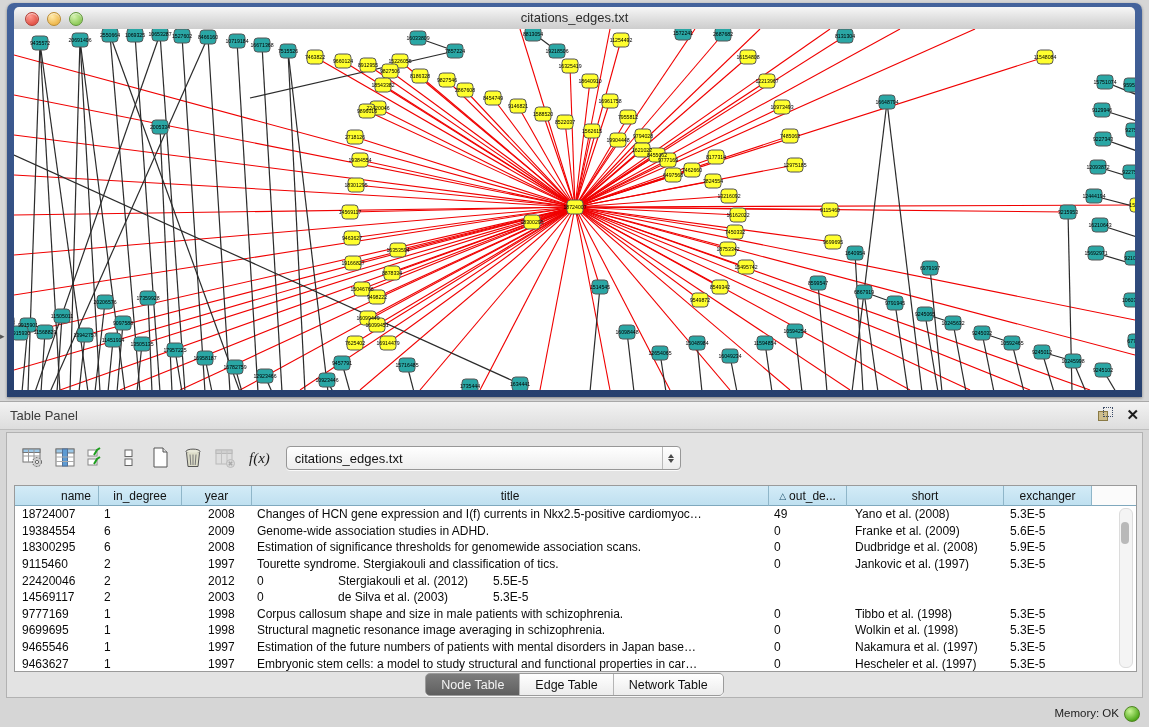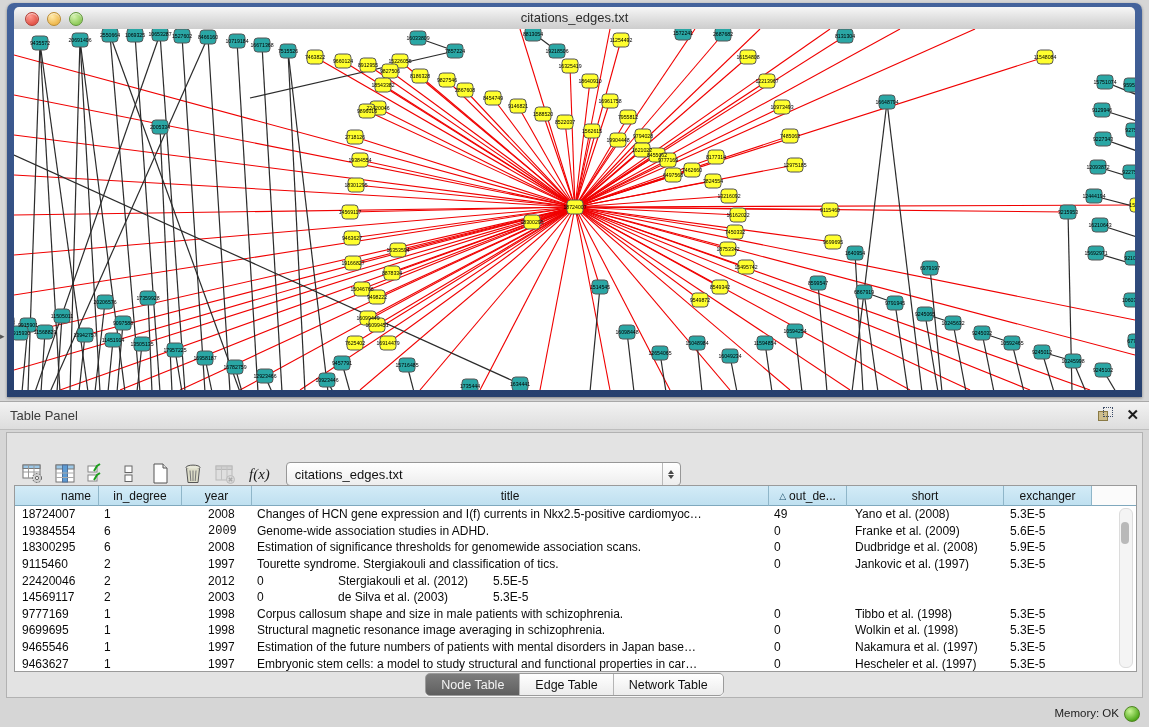--- a/index.html
+++ b/index.html
@@ -47,21 +47,21 @@
   .tp-header-icons{position:absolute;right:10px;top:5px;display:flex;align-items:center;gap:12px;}
   .float-ic{width:16px;height:15px;position:relative;cursor:pointer;}
   .float-ic .sq1{position:absolute;left:0;top:4px;width:8px;height:8px;border:1px solid #8a7a45;background:#cdbd8c;}
   .float-ic .sq2{position:absolute;left:5px;top:0;width:8px;height:8px;border:1px dotted #3a4a66;background:transparent;}
   .close-ic{font-size:15px;font-weight:bold;color:#1c1c1c;line-height:15px;cursor:pointer;}
   .tp-body{
     position:absolute;left:6px;top:432px;width:1137px;height:266px;
     background:#e3e3e3;border:1px solid #b2b2b2;box-sizing:border-box;
   }
   
-  .tp-toolbar{position:absolute;left:0;top:22px;height:38px;display:flex;align-items:center;padding-left:12px;}
+  .tp-toolbar{position:absolute;left:0;top:6px;height:38px;display:flex;align-items:center;padding-left:12px;}
   .tbtn{width:28px;height:30px;display:flex;align-items:center;justify-content:center;margin-right:4px;cursor:pointer;border-radius:3px;}
   .tbtn svg{display:block;}
   .fx{font-family:"Liberation Serif",serif;font-style:italic;font-size:15px;color:#1a1a1a;margin:0 6px 0 6px;}
   .combo{
     width:393px;height:22px;margin-left:10px;position:relative;
     border:1px solid #979797;border-radius:4px;
     background:linear-gradient(#ffffff,#ededed);
     box-shadow:0 1px 0 rgba(255,255,255,.8);
     display:flex;align-items:center;cursor:pointer;
   }
@@ -711,21 +711,21 @@
           <div class="gcell" style="width: 83px; padding-left: 5px; box-sizing: border-box;">1</div>
           <div class="gcell" style="width: 70px; padding-left: 26px; box-sizing: border-box;">2008</div>
           <div class="gcell" style="width: 517px; padding-left: 5px; box-sizing: border-box;">Changes of HCN gene expression and I(f) currents in Nkx2.5-positive cardiomyoc…</div>
           <div class="gcell" style="width: 78px; padding-left: 5px; box-sizing: border-box;">49</div>
           <div class="gcell" style="width: 157px; padding-left: 8px; box-sizing: border-box;">Yano et al. (2008)</div>
           <div class="gcell" style="width: 88px; padding-left: 6px; box-sizing: border-box;">5.3E-5</div>
         </div>
         <div class="grow">
           <div class="gcell" style="width: 84px; padding-left: 7px; box-sizing: border-box;">19384554</div>
           <div class="gcell" style="width: 83px; padding-left: 5px; box-sizing: border-box;">6</div>
-          <div class="gcell" style="width: 70px; padding-left: 26px; box-sizing: border-box; font-family: Liberation Mono, monospace;">2009</div>
+          <div class="gcell" style="width: 70px; padding-left: 26px; box-sizing: border-box;">2009</div>
           <div class="gcell" style="width: 517px; padding-left: 5px; box-sizing: border-box;">Genome-wide association studies in ADHD.</div>
           <div class="gcell" style="width: 78px; padding-left: 5px; box-sizing: border-box;">0</div>
           <div class="gcell" style="width: 157px; padding-left: 8px; box-sizing: border-box;">Franke et al. (2009)</div>
           <div class="gcell" style="width: 88px; padding-left: 6px; box-sizing: border-box;">5.6E-5</div>
         </div>
         <div class="grow">
           <div class="gcell" style="width: 84px; padding-left: 7px; box-sizing: border-box;">18300295</div>
           <div class="gcell" style="width: 83px; padding-left: 5px; box-sizing: border-box;">6</div>
           <div class="gcell" style="width: 70px; padding-left: 26px; box-sizing: border-box;">2008</div>
           <div class="gcell" style="width: 517px; padding-left: 5px; box-sizing: border-box;">Estimation of significance thresholds for genomewide association scans.</div>

